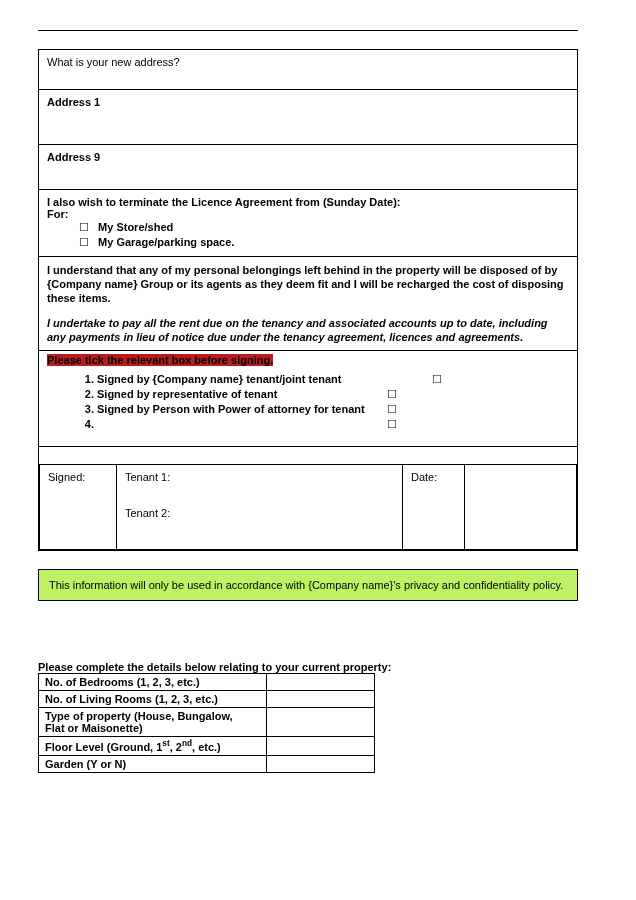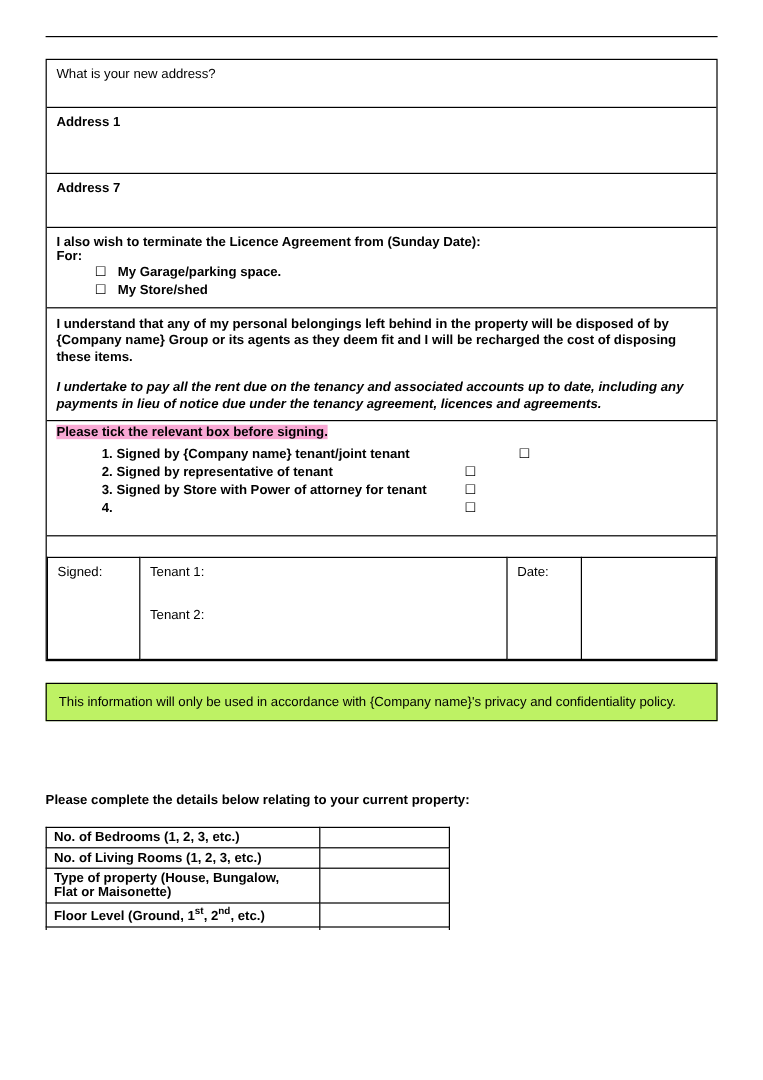--- a/index.html
+++ b/index.html
@@ -7,21 +7,21 @@
     padding: 0;
     background: #fff;
     font-family: Arial, Helvetica, sans-serif;
     font-size: 11px;
     color: #000;
   }
   .page {
     width: 636px;
     height: 775px;
     box-sizing: border-box;
-    padding: 30px 38px 30px 38px;
+    padding: 30px 58px 30px 38px;
     position: relative;
   }
   .top-rule {
     border-top: 1px solid #000;
     height: 0;
     margin-bottom: 18px;
   }
   .main-box {
     border: 1px solid #000;
   }
@@ -37,21 +37,21 @@
   }
   .checkbox {
     font-family: "Segoe UI Symbol", Arial, sans-serif;
   }
   .indent-list {
     margin: 0 0 0 32px;
     padding: 0;
   }
   .indent-list div { line-height: 1.35; }
   .highlighted {
-    background: #f9a8d4;
+    background: #b91c1c;
     display: inline;
   }
   ol.sign-list {
     margin: 6px 0 6px 32px;
     padding: 0 0 0 18px;
     font-weight: bold;
   }
   ol.sign-list li {
     line-height: 1.35;
     position: relative;
@@ -84,21 +84,21 @@
     background: #bef264;
     padding: 8px 10px;
     font-size: 11px;
     line-height: 1.35;
   }
   .section-gap {
     height: 60px;
   }
   .property-table {
     border-collapse: collapse;
-    margin-top: 16px;
+    margin-top: 0;
   }
   .property-table td {
     border: 1px solid #000;
     padding: 2px 6px;
     font-size: 11px;
     font-weight: bold;
   }
   .pt-label { width: 215px; }
   .pt-val { width: 95px; font-weight: normal; }
   sup { font-size: 0.75em; }
@@ -114,34 +114,34 @@
 
     <div class="row" style="min-height:40px;">
       <div>What is your new address?</div>
     </div>
 
     <div class="row addr-block">
       <span class="bold">Address 1</span>
     </div>
 
     <div class="row addr-block" style="min-height:45px;">
-      <span class="bold">Address 7</span>
+      <span class="bold">Address 9</span>
     </div>
 
     <div class="row">
       <div class="bold">I also wish to terminate the Licence Agreement from (Sunday Date):</div>
       <div class="bold">For:</div>
       <div class="indent-list">
         <div>
           <span class="checkbox">☐</span>&nbsp;&nbsp;
-          <span class="bold">My Garage/parking space.</span>
+          <span class="bold">My Store/shed</span>
         </div>
         <div>
           <span class="checkbox">☐</span>&nbsp;&nbsp;
-          <span class="bold">My Store/shed</span>
+          <span class="bold">My Garage/parking space.</span>
         </div>
       </div>
     </div>
 
     <div class="row">
       <div class="bold" style="line-height:1.3;">I understand that any of my personal belongings left behind in the property will be disposed of by {Company name} Group or its agents as they deem fit and I will be recharged the cost of disposing these items.</div>
       <div style="height:10px;"></div>
       <div class="bold" style="line-height:1.3;font-style:italic;">I undertake to pay all the rent due on the tenancy and associated accounts up to date, including any payments in lieu of notice due under the tenancy agreement, licences and agreements.</div>
     </div>
 
@@ -150,21 +150,21 @@
       <ol class="sign-list">
         <li>
           <span>Signed by {Company name} tenant/joint tenant</span>
           <span class="li-check far checkbox">☐</span>
         </li>
         <li>
           <span>Signed by representative of tenant</span>
           <span class="li-check checkbox">☐</span>
         </li>
         <li>
-          <span>Signed by Store with Power of attorney for tenant</span>
+          <span>Signed by Person with Power of attorney for tenant</span>
           <span class="li-check checkbox">☐</span>
         </li>
         <li>
           <span class="li-check checkbox">☐</span>
         </li>
       </ol>
     </div>
 
     <div class="row last" style="padding:0;">
       <table class="sig-table">

